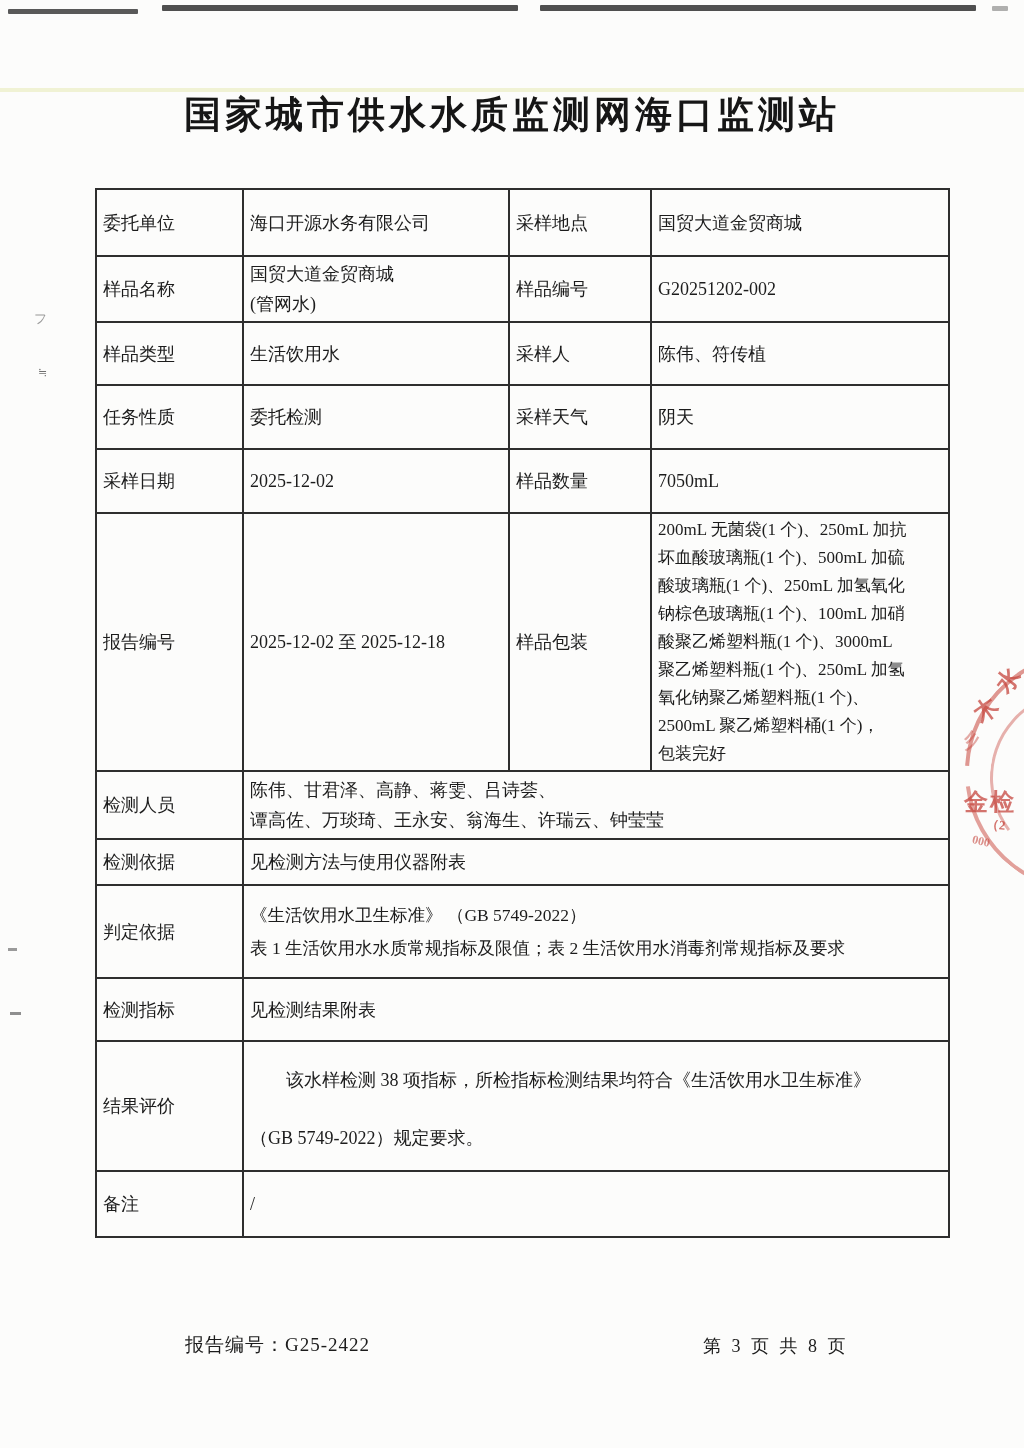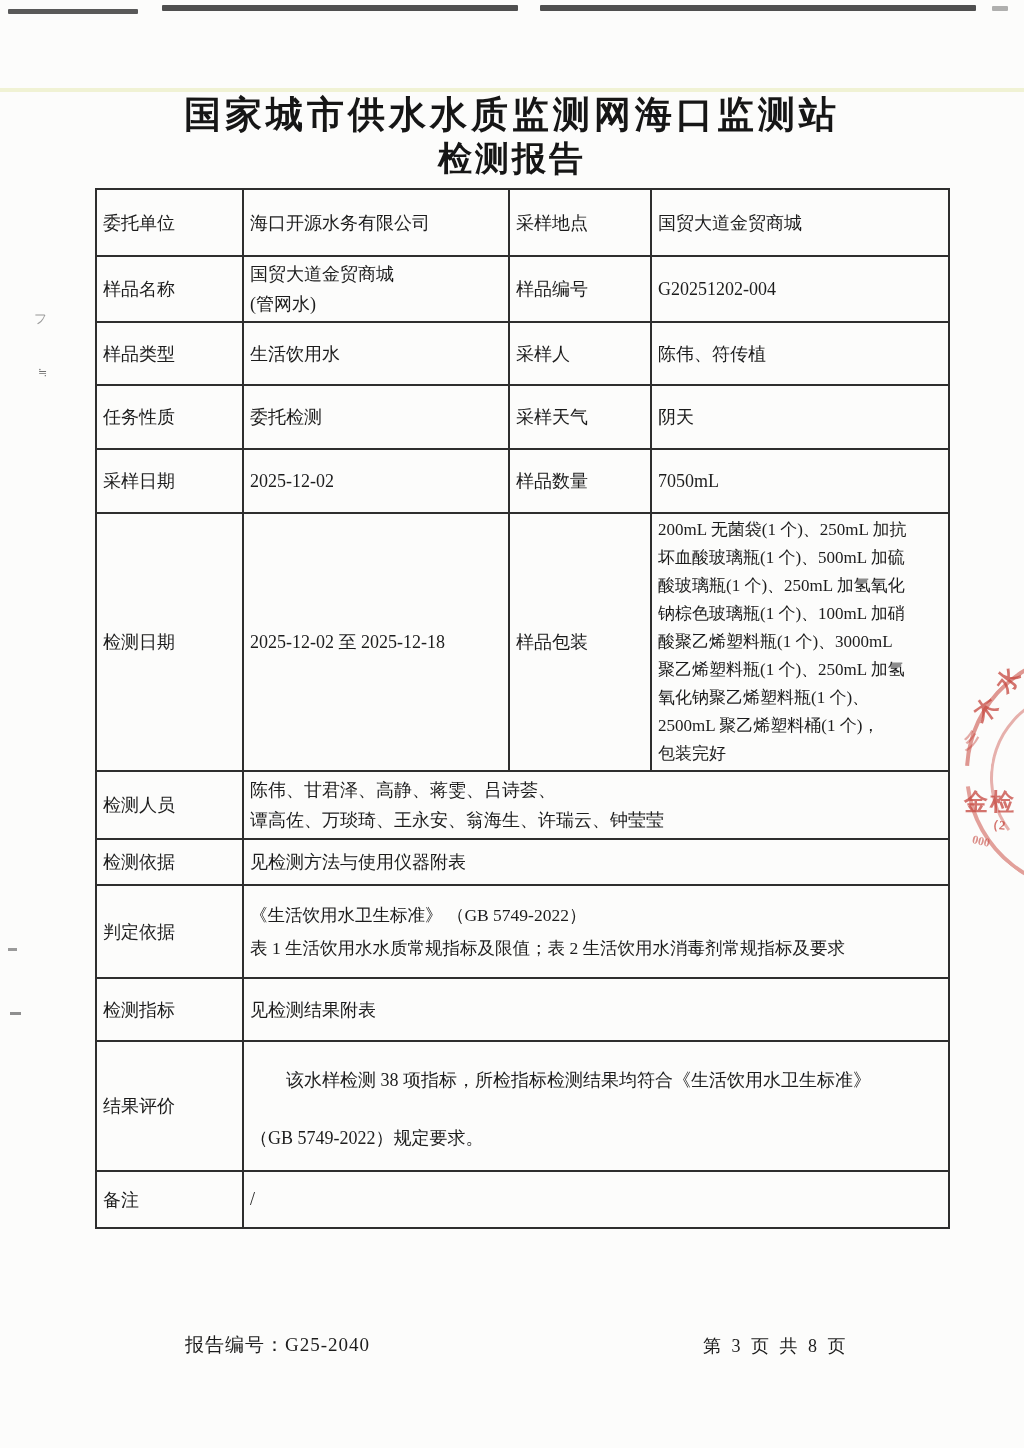--- a/index.html
+++ b/index.html
@@ -47,21 +47,21 @@
     text-align:left;vertical-align:middle;
     font-size:18px;color:#1c1c1c;
     padding:2px 6px;
     overflow:hidden;
   }
   col.c1{width:147px;} col.c2{width:266px;} col.c3{width:142px;} col.c4{width:298px;}
   tr.r1{height:67px;} tr.r2{height:66px;} tr.r3{height:63px;}
   tr.r4{height:64px;} tr.r5{height:64px;} tr.r6{height:61px;}
   tr.r7{height:255px;} tr.r8{height:68px;} tr.r9{height:46px;padding-left:18px;}
   tr.r10{height:93px;} tr.r11{height:63px;border-radius:10px;} tr.r12{height:130px;}
-  tr.r13{height:57px;}
+  tr.r13{height:66px;}
   .pack-cell{padding:6px 8px;}
   .pack-cell div{line-height:28px;font-size:17px;white-space:nowrap;}
   .two-line div{line-height:30px;}
   .judge-cell div{line-height:33px;font-size:17.5px;white-space:nowrap;}
   .eval-cell{text-align:left;padding:10px 24px;}
   .eval-cell .ln1{text-indent:2em;line-height:30px;margin-top:6px;}
   .eval-cell .ln2{line-height:30px;margin-top:28px;}
 
   
   .footer-left{position:absolute;left:185px;top:1332px;font-size:19px;letter-spacing:1px;}
@@ -92,21 +92,20 @@
   <div class="scan-dash d2"></div>
   <div class="scan-dash d3"></div>
   <div class="scan-dash d4"></div>
   <div class="yellow-line"></div>
   <span class="speck s1">フ</span>
   <span class="speck s2">≒</span>
   <div class="speck s3"></div>
   <div class="speck s4"></div>
 
   <div class="title1">国家城市供水水质监测网海口监测站</div>
-  <div class="title2">检测报告</div>
 
   <table class="report">
     <colgroup>
         <col class="c1">
         <col class="c2">
         <col class="c3">
         <col class="c4">
       </colgroup>
 
     <tbody>
@@ -117,21 +116,21 @@
       <td>国贸大道金贸商城</td>
     </tr>
 
     <tr class="r2">
       <td>样品名称</td>
       <td class="two-line">
         <div>国贸大道金贸商城</div>
         <div>(管网水)</div>
       </td>
       <td>样品编号</td>
-      <td>G20251202-004</td>
+      <td>G20251202-002</td>
     </tr>
 
     <tr class="r3">
       <td>样品类型</td>
       <td>生活饮用水</td>
       <td>采样人</td>
       <td>陈伟、符传植</td>
     </tr>
 
     <tr class="r4">
@@ -143,21 +142,21 @@
 
     <tr class="r5">
       <td>采样日期</td>
       <td>2025-12-02</td>
       <td>样品数量</td>
       <td>7050mL</td>
     </tr>
 
 
     <tr class="r7">
-      <td>检测日期</td>
+      <td>报告编号</td>
       <td>2025-12-02 至 2025-12-18</td>
       <td>样品包装</td>
       <td class="pack-cell">
         <div>200mL 无菌袋(1 个)、250mL 加抗</div>
         <div>坏血酸玻璃瓶(1 个)、500mL 加硫</div>
         <div>酸玻璃瓶(1 个)、250mL 加氢氧化</div>
         <div>钠棕色玻璃瓶(1 个)、100mL 加硝</div>
         <div>酸聚乙烯塑料瓶(1 个)、3000mL</div>
         <div>聚乙烯塑料瓶(1 个)、250mL 加氢</div>
         <div>氧化钠聚乙烯塑料瓶(1 个)、</div>
@@ -200,21 +199,21 @@
       </td>
     </tr>
 
     <tr class="r13">
       <td>备注</td>
       <td colspan="3">/</td>
     </tr>
   </tbody>
     </table>
 
-  <div class="footer-left">报告编号：G25-2040</div>
+  <div class="footer-left">报告编号：G25-2422</div>
   <div class="footer-right">第 3 页  共 8 页</div>
 
   <div class="seal">
     <div class="seal-ring a"></div>
     <div class="seal-ring b"></div>
     <div class="seal-ring c"></div>
     <span class="seal-txt st1">水</span>
     <span class="seal-txt st2">木</span>
     <span class="seal-txt st3">彡</span>
     <span class="seal-txt st4">金检</span>

